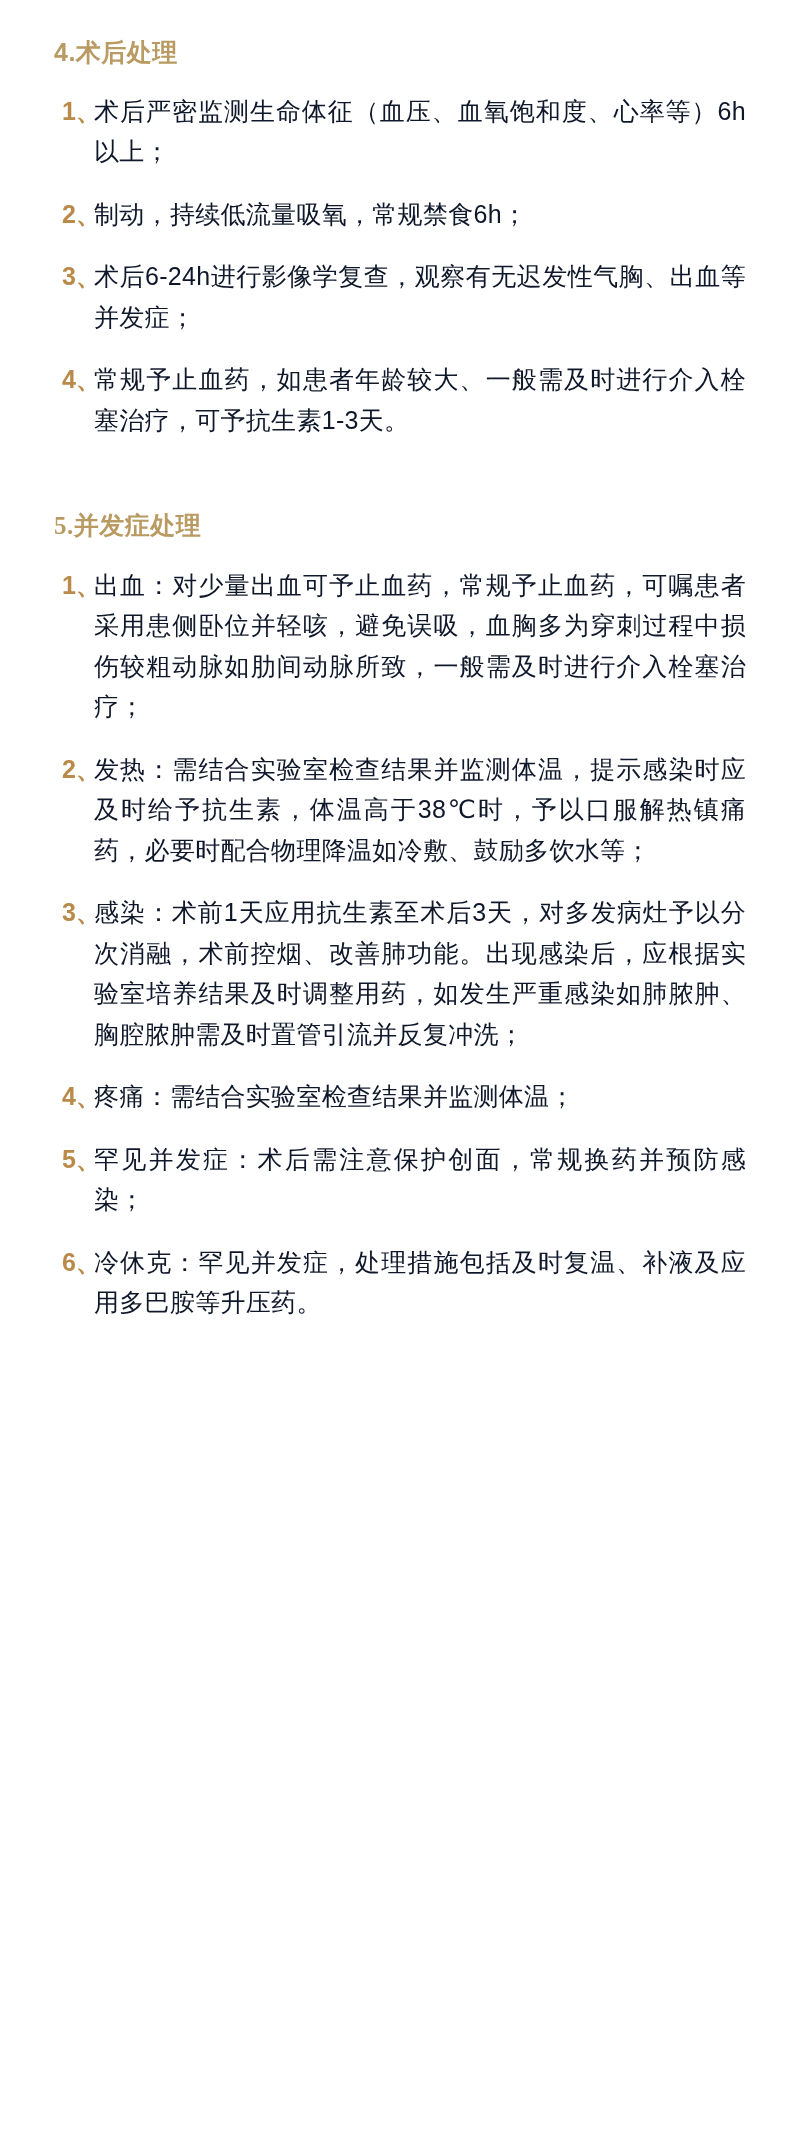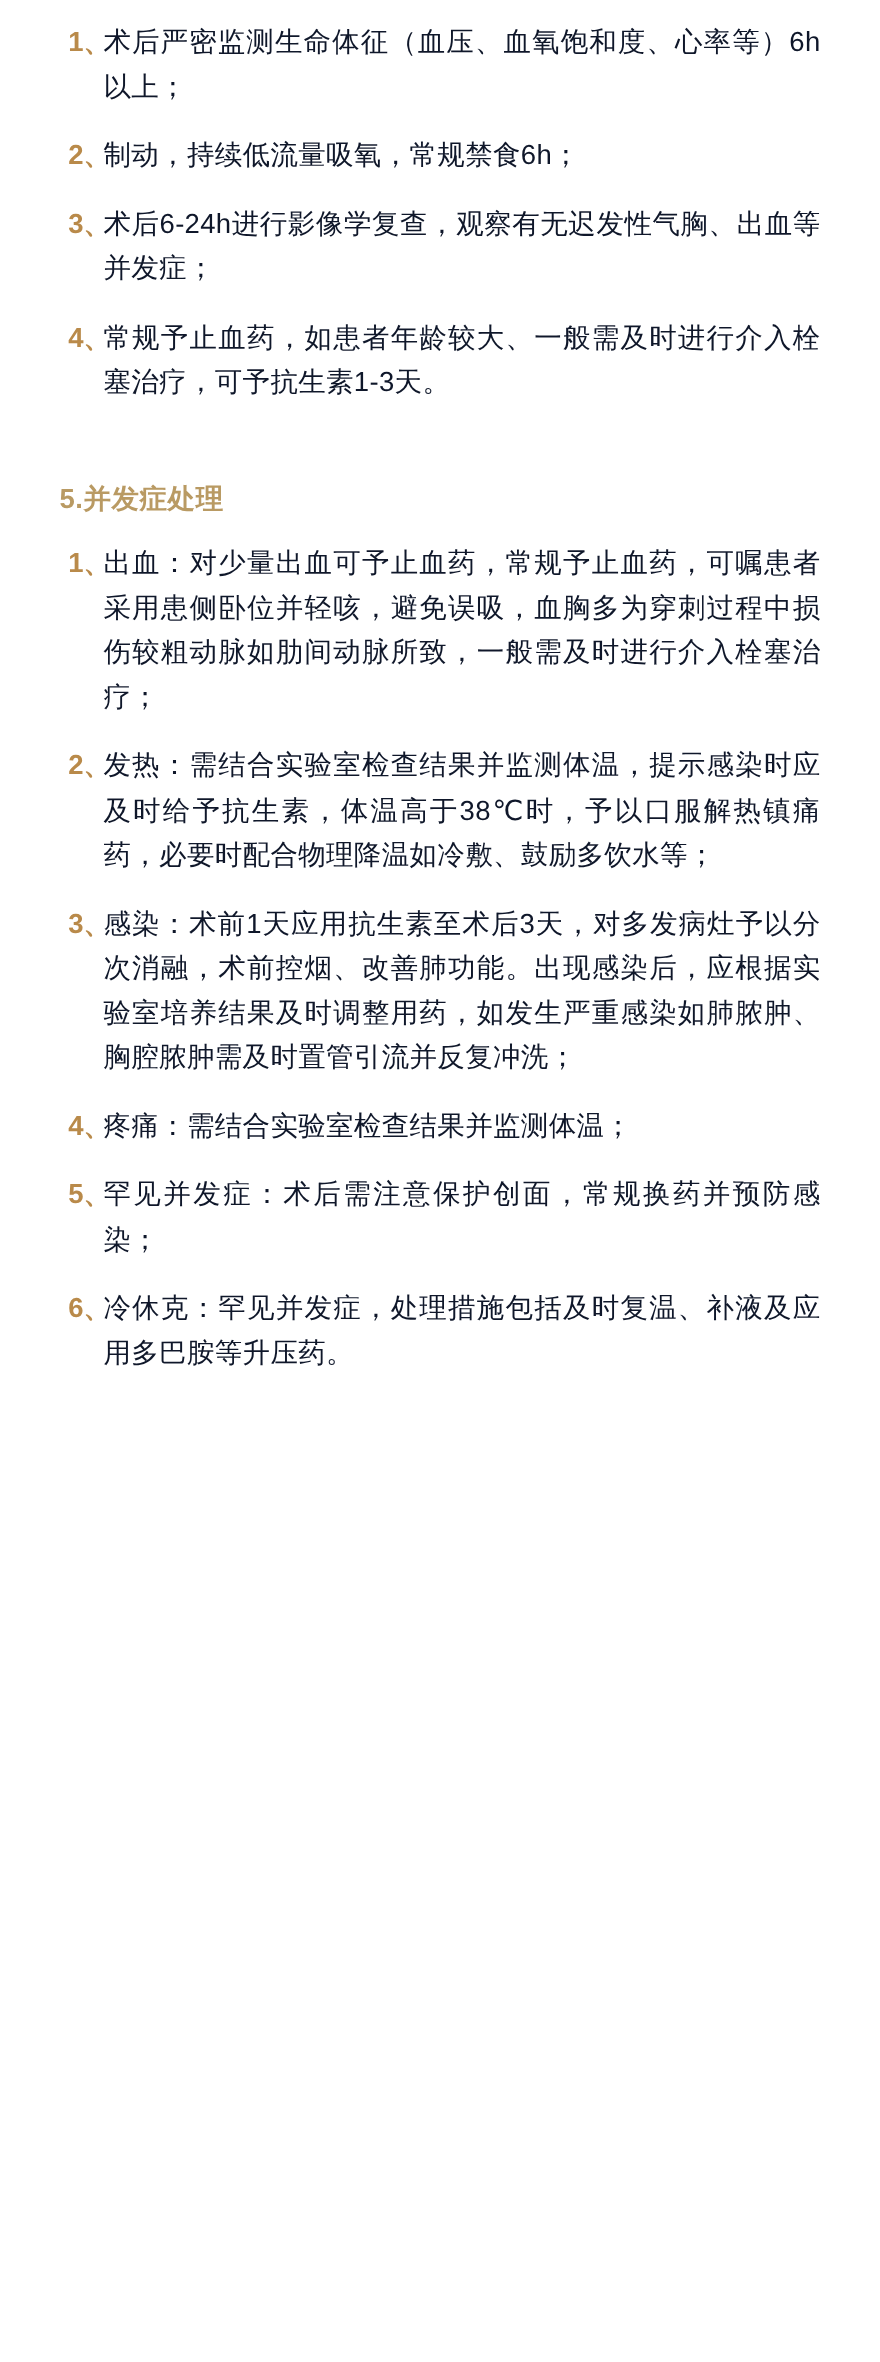--- a/index.html
+++ b/index.html
@@ -26,20 +26,21 @@
   .section-heading {
     color: #b99a63;
     font-size: 25px;
     font-weight: bold;
     letter-spacing: 0.5px;
     margin: 18px 0 22px 14px;
     line-height: 1.3;
   }
   .section + .section .section-heading {
     margin-top: 70px;
+    font-family: Liberation Serif, serif;
   }
   ol.items {
     list-style: none;
     margin: 0;
     padding: 0;
   }
   li.item {
     display: flex;
     align-items: flex-start;
     margin: 0 0 22px 0;
@@ -65,20 +66,21 @@
     text-align: justify;
     padding-right: 14px;
   }
 </style>
 </head>
 <body>
 
 <div class="page">
 
   <div class="section">
+    <h2 class="section-heading">4.术后处理</h2>
     <ol class="items">
       <li class="item">
         <span class="marker">1、</span>
         <span class="item-text">术后严密监测生命体征（血压、血氧饱和度、心率等）6h以上；</span>
       </li>
       <li class="item">
         <span class="marker">2、</span>
         <span class="item-text">制动，持续低流量吸氧，常规禁食6h；</span>
       </li>
       <li class="item">

